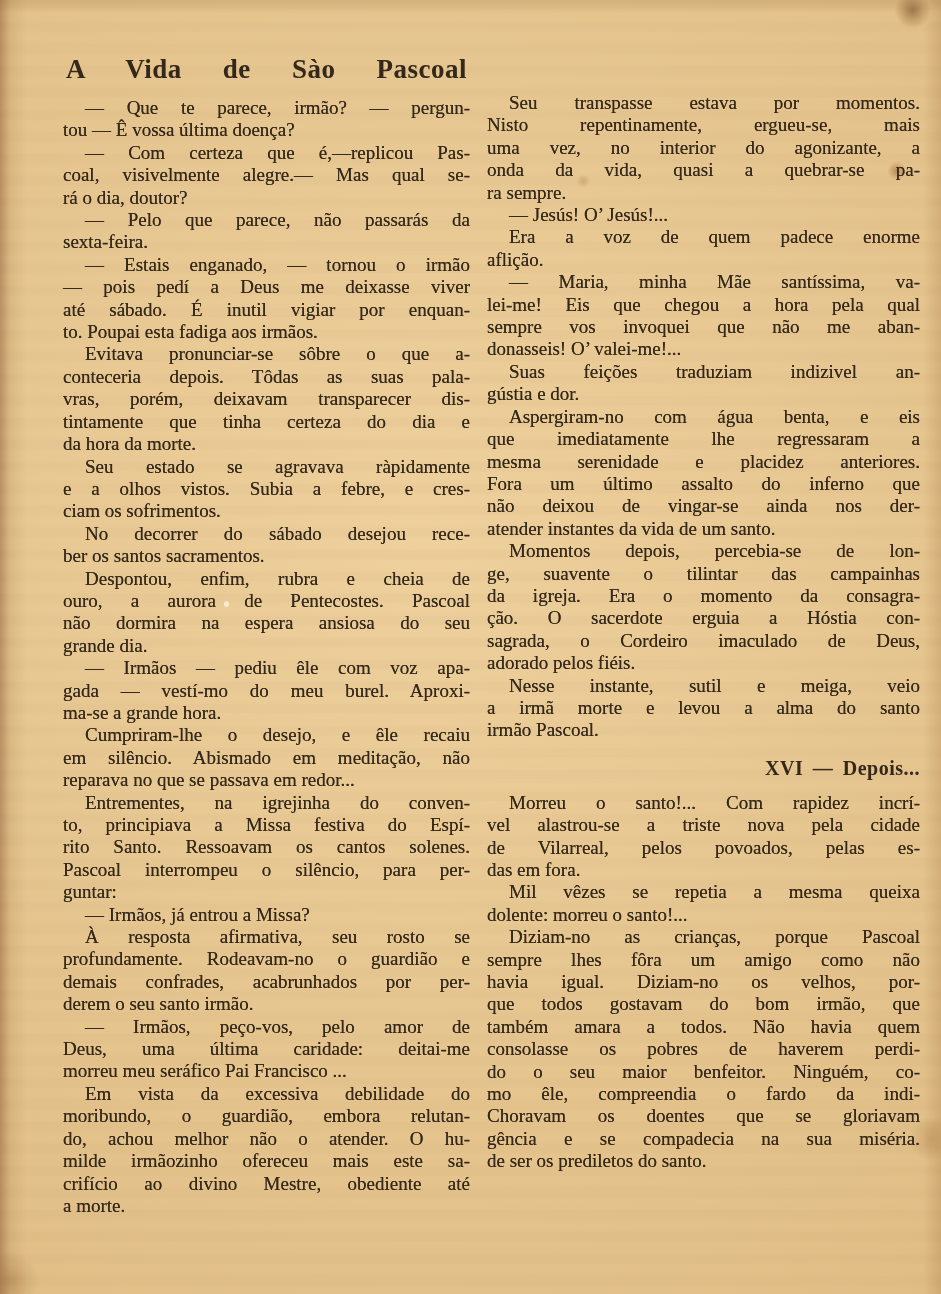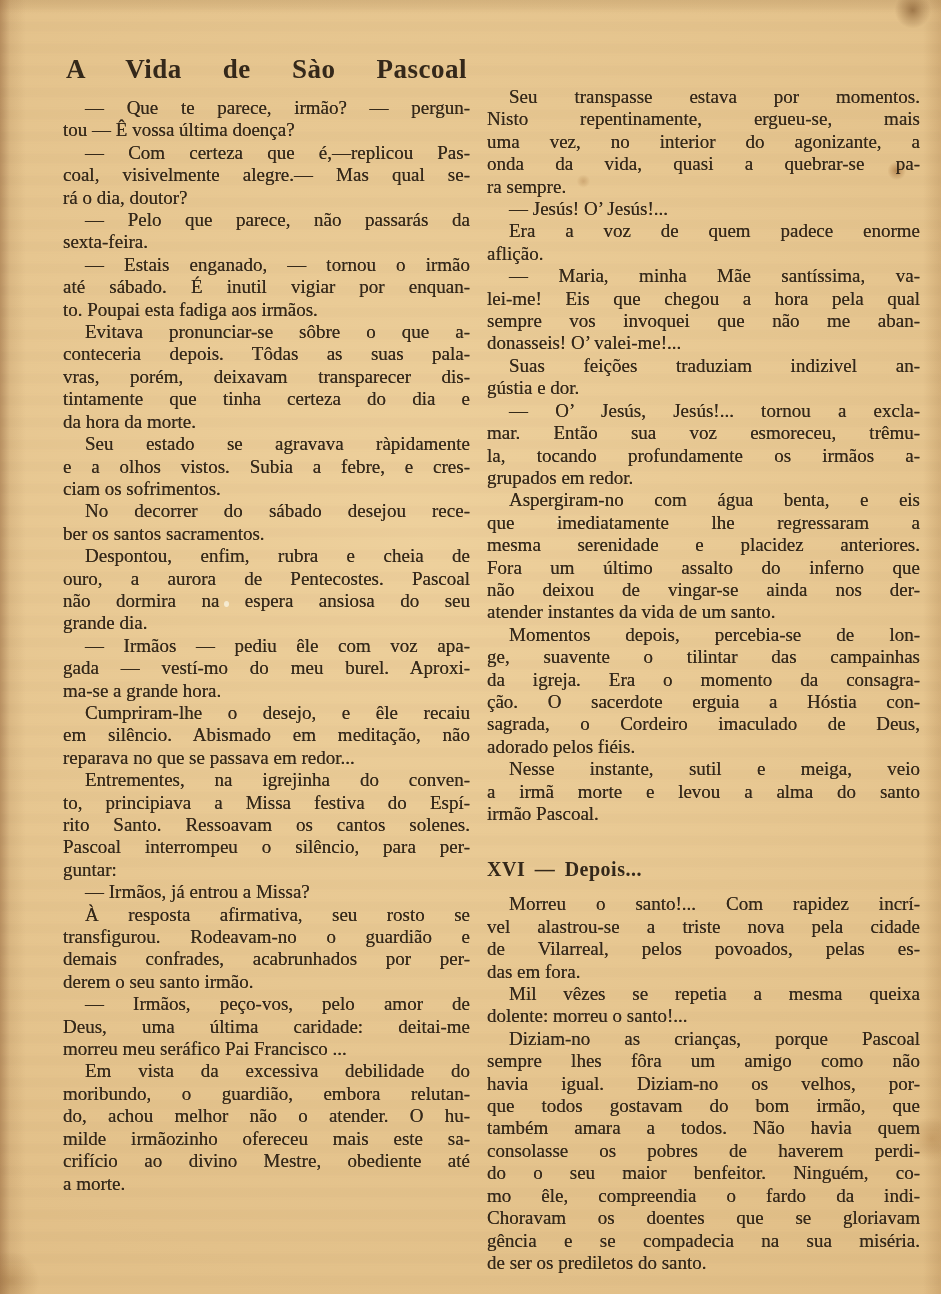--- a/index.html
+++ b/index.html
@@ -23,28 +23,28 @@
   body::after{
     content:"";position:absolute;inset:0;pointer-events:none;
     background:repeating-linear-gradient(180deg,
       rgba(120,90,50,.055) 0 9px, rgba(120,90,50,0) 9px 22px);
     mix-blend-mode:multiply;opacity:.5;
     filter:blur(1.5px);
   }
   .speck{position:absolute;border-radius:50%;background:#f7ecd2;pointer-events:none;}
   .col{position:absolute;}
   .col-left{left:63px;top:52px;width:407px;}
-  .col-right{left:487px;top:86px;width:433px;}
+  .col-right{left:487px;top:92px;width:433px;}
   h1.title{
     font-size:27px;line-height:34px;font-weight:bold;margin:0 0 11px 0;
     text-align:justify;text-align-last:justify;letter-spacing:.5px;padding:0 3px;
   }
   h2.sectionhead{
-    font-size:20px;line-height:24px;font-weight:bold;text-align:left;
-    margin:32px 0 12px 0;letter-spacing:.5px;word-spacing:4px;
+    font-size:20px;line-height:24px;font-weight:bold;text-align:right;
+    margin:14px 0 12px 0;letter-spacing:.5px;word-spacing:4px;
   }
   .para{margin:0;}
   .line{
     font-size:19px;line-height:22.4px;white-space:normal;
     text-align:justify;text-align-last:left;
     text-shadow:0 0 .4px rgba(52,40,26,.8);
   }
   .line.just{text-align-last:justify;}
   .line.first{text-indent:22px;}
 </style>
@@ -62,20 +62,21 @@
         <div class="line just first">— Com certeza que é,—replicou Pas-</div>
         <div class="line just">coal, visivelmente alegre.— Mas qual se-</div>
         <div class="line">rá o dia, doutor?</div>
       </div>
       <div class="para">
         <div class="line just first">— Pelo que parece, não passarás da</div>
         <div class="line">sexta-feira.</div>
       </div>
       <div class="para">
         <div class="line just first">— Estais enganado, — tornou o irmão</div>
+        <div class="line just">— pois pedí a Deus me deixasse viver</div>
         <div class="line just">até sábado. É inutil vigiar por enquan-</div>
         <div class="line">to. Poupai esta fadiga aos irmãos.</div>
       </div>
       <div class="para">
         <div class="line just first">Evitava pronunciar-se sôbre o que a-</div>
         <div class="line just">conteceria depois. Tôdas as suas pala-</div>
         <div class="line just">vras, porém, deixavam transparecer dis-</div>
         <div class="line just">tintamente que tinha certeza do dia e</div>
         <div class="line">da hora da morte.</div>
       </div>
@@ -109,21 +110,21 @@
         <div class="line just">to, principiava a Missa festiva do Espí-</div>
         <div class="line just">rito Santo. Ressoavam os cantos solenes.</div>
         <div class="line just">Pascoal interrompeu o silêncio, para per-</div>
         <div class="line">guntar:</div>
       </div>
       <div class="para">
         <div class="line first">— Irmãos, já entrou a Missa?</div>
       </div>
       <div class="para">
         <div class="line just first">À resposta afirmativa, seu rosto se</div>
-        <div class="line just">transfigurou. Rodeavam-no o guardião e</div>
+        <div class="line just">profundamente. Rodeavam-no o guardião e</div>
         <div class="line just">demais confrades, acabrunhados por per-</div>
         <div class="line">derem o seu santo irmão.</div>
       </div>
       <div class="para">
         <div class="line just first">— Irmãos, peço-vos, pelo amor de</div>
         <div class="line just">Deus, uma última caridade: deitai-me</div>
         <div class="line">morreu meu seráfico Pai Francisco ...</div>
       </div>
       <div class="para">
         <div class="line just first">Em vista da excessiva debilidade do</div>
@@ -154,26 +155,20 @@
       </div>
       <div class="para">
         <div class="line just first">— Maria, minha Mãe santíssima, va-</div>
         <div class="line just">lei-me! Eis que chegou a hora pela qual</div>
         <div class="line just">sempre vos invoquei que não me aban-</div>
         <div class="line">donasseis! O’ valei-me!...</div>
       </div>
       <div class="para">
         <div class="line just first">Suas feições traduziam indizivel an-</div>
         <div class="line">gústia e dor.</div>
-      </div>
-      <div class="para">
-        <div class="line just first">— O’ Jesús, Jesús!... tornou a excla-</div>
-        <div class="line just">mar. Então sua voz esmoreceu, trêmu-</div>
-        <div class="line just">la, tocando profundamente os irmãos a-</div>
-        <div class="line">grupados em redor.</div>
       </div>
       <div class="para">
         <div class="line just first">Aspergiram-no com água benta, e eis</div>
         <div class="line just">que imediatamente lhe regressaram a</div>
         <div class="line just">mesma serenidade e placidez anteriores.</div>
         <div class="line just">Fora um último assalto do inferno que</div>
         <div class="line just">não deixou de vingar-se ainda nos der-</div>
         <div class="line">atender instantes da vida de um santo.</div>
       </div>
       <div class="para">

